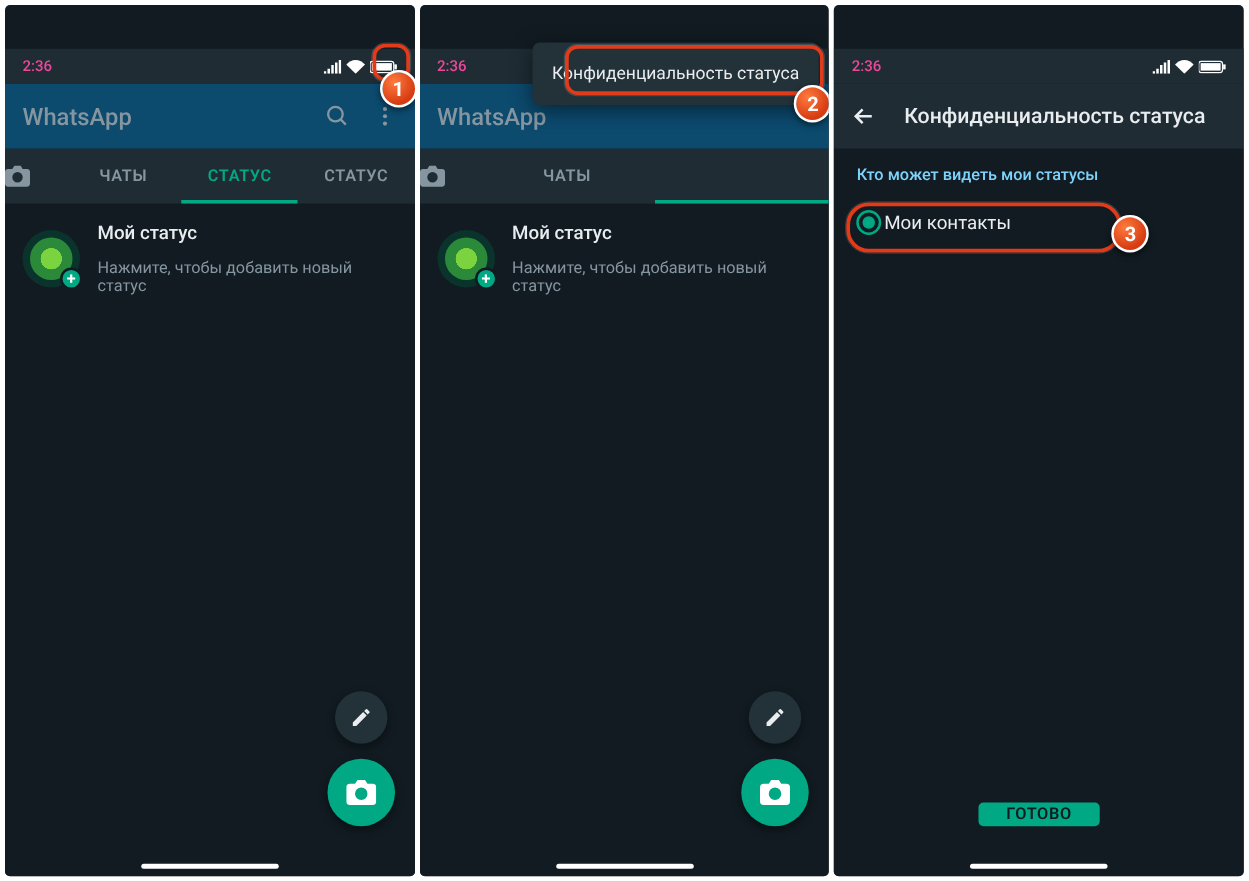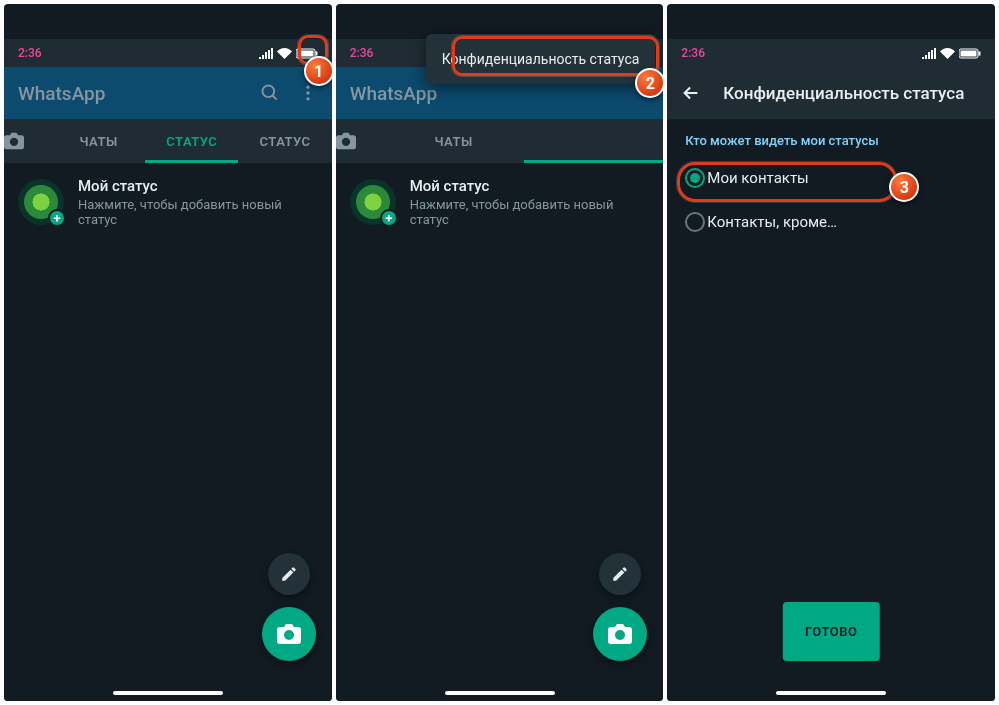--- a/index.html
+++ b/index.html
@@ -117,21 +117,21 @@
     border: 2px solid #111b21;
     display: flex;
     align-items: center;
     justify-content: center;
     color: #fff;
     font-size: 13px;
     font-weight: bold;
   }
   .status-text { flex: 1; }
   .status-title { font-size: 15px; color: #e9edef; font-weight: 500; }
-  .status-sub { font-size: 13px; color: #8696a0; margin-top: 2px; }
+  .status-sub { font-size: 13px; color: #8696a0; margin-top: 12px; }
   .fab {
     position: absolute;
     right: 16px;
     width: 54px;
     height: 54px;
     border-radius: 50%;
     display: flex;
     align-items: center;
     justify-content: center;
     cursor: pointer;
@@ -243,21 +243,21 @@
   .done-btn {
     position: absolute;
     bottom: 40px;
     left: 50%;
     transform: translateX(-50%);
     background: #00a884;
     color: #111b21;
     font-weight: 600;
     font-size: 13px;
     letter-spacing: 0.5px;
-    padding: 22px 22px;
+    padding: 2px 22px;
     border-radius: 4px;
     cursor: pointer;
   }
   svg { display: block; }
 </style>
 </head>
 <body>
 
 <div class="phone">
   <div class="status-bar">
@@ -412,22 +412,18 @@
         </svg>
     </div>
     <div class="app-bar2-title">Конфиденциальность статуса</div>
   </div>
   <div class="content">
     <div class="section-label">Кто может видеть мои статусы</div>
     <div class="radio-row">
       <div class="radio selected"></div>
       <div class="radio-label">Мои контакты</div>
     </div>
-    <div class="radio-row">
-      <div class="radio"></div>
-      <div class="radio-label">Контакты, кроме…</div>
-    </div>
     <div class="done-btn">ГОТОВО</div>
     <div class="home-indicator"></div>
   </div>
   <div class="callout-ring" style="top:158px; left:10px; width:220px; height:40px; border-radius:18px;"></div>
   <div class="callout-num" style="top:168px; left:222px;">3</div>
 </div>
 
 </body></html>

